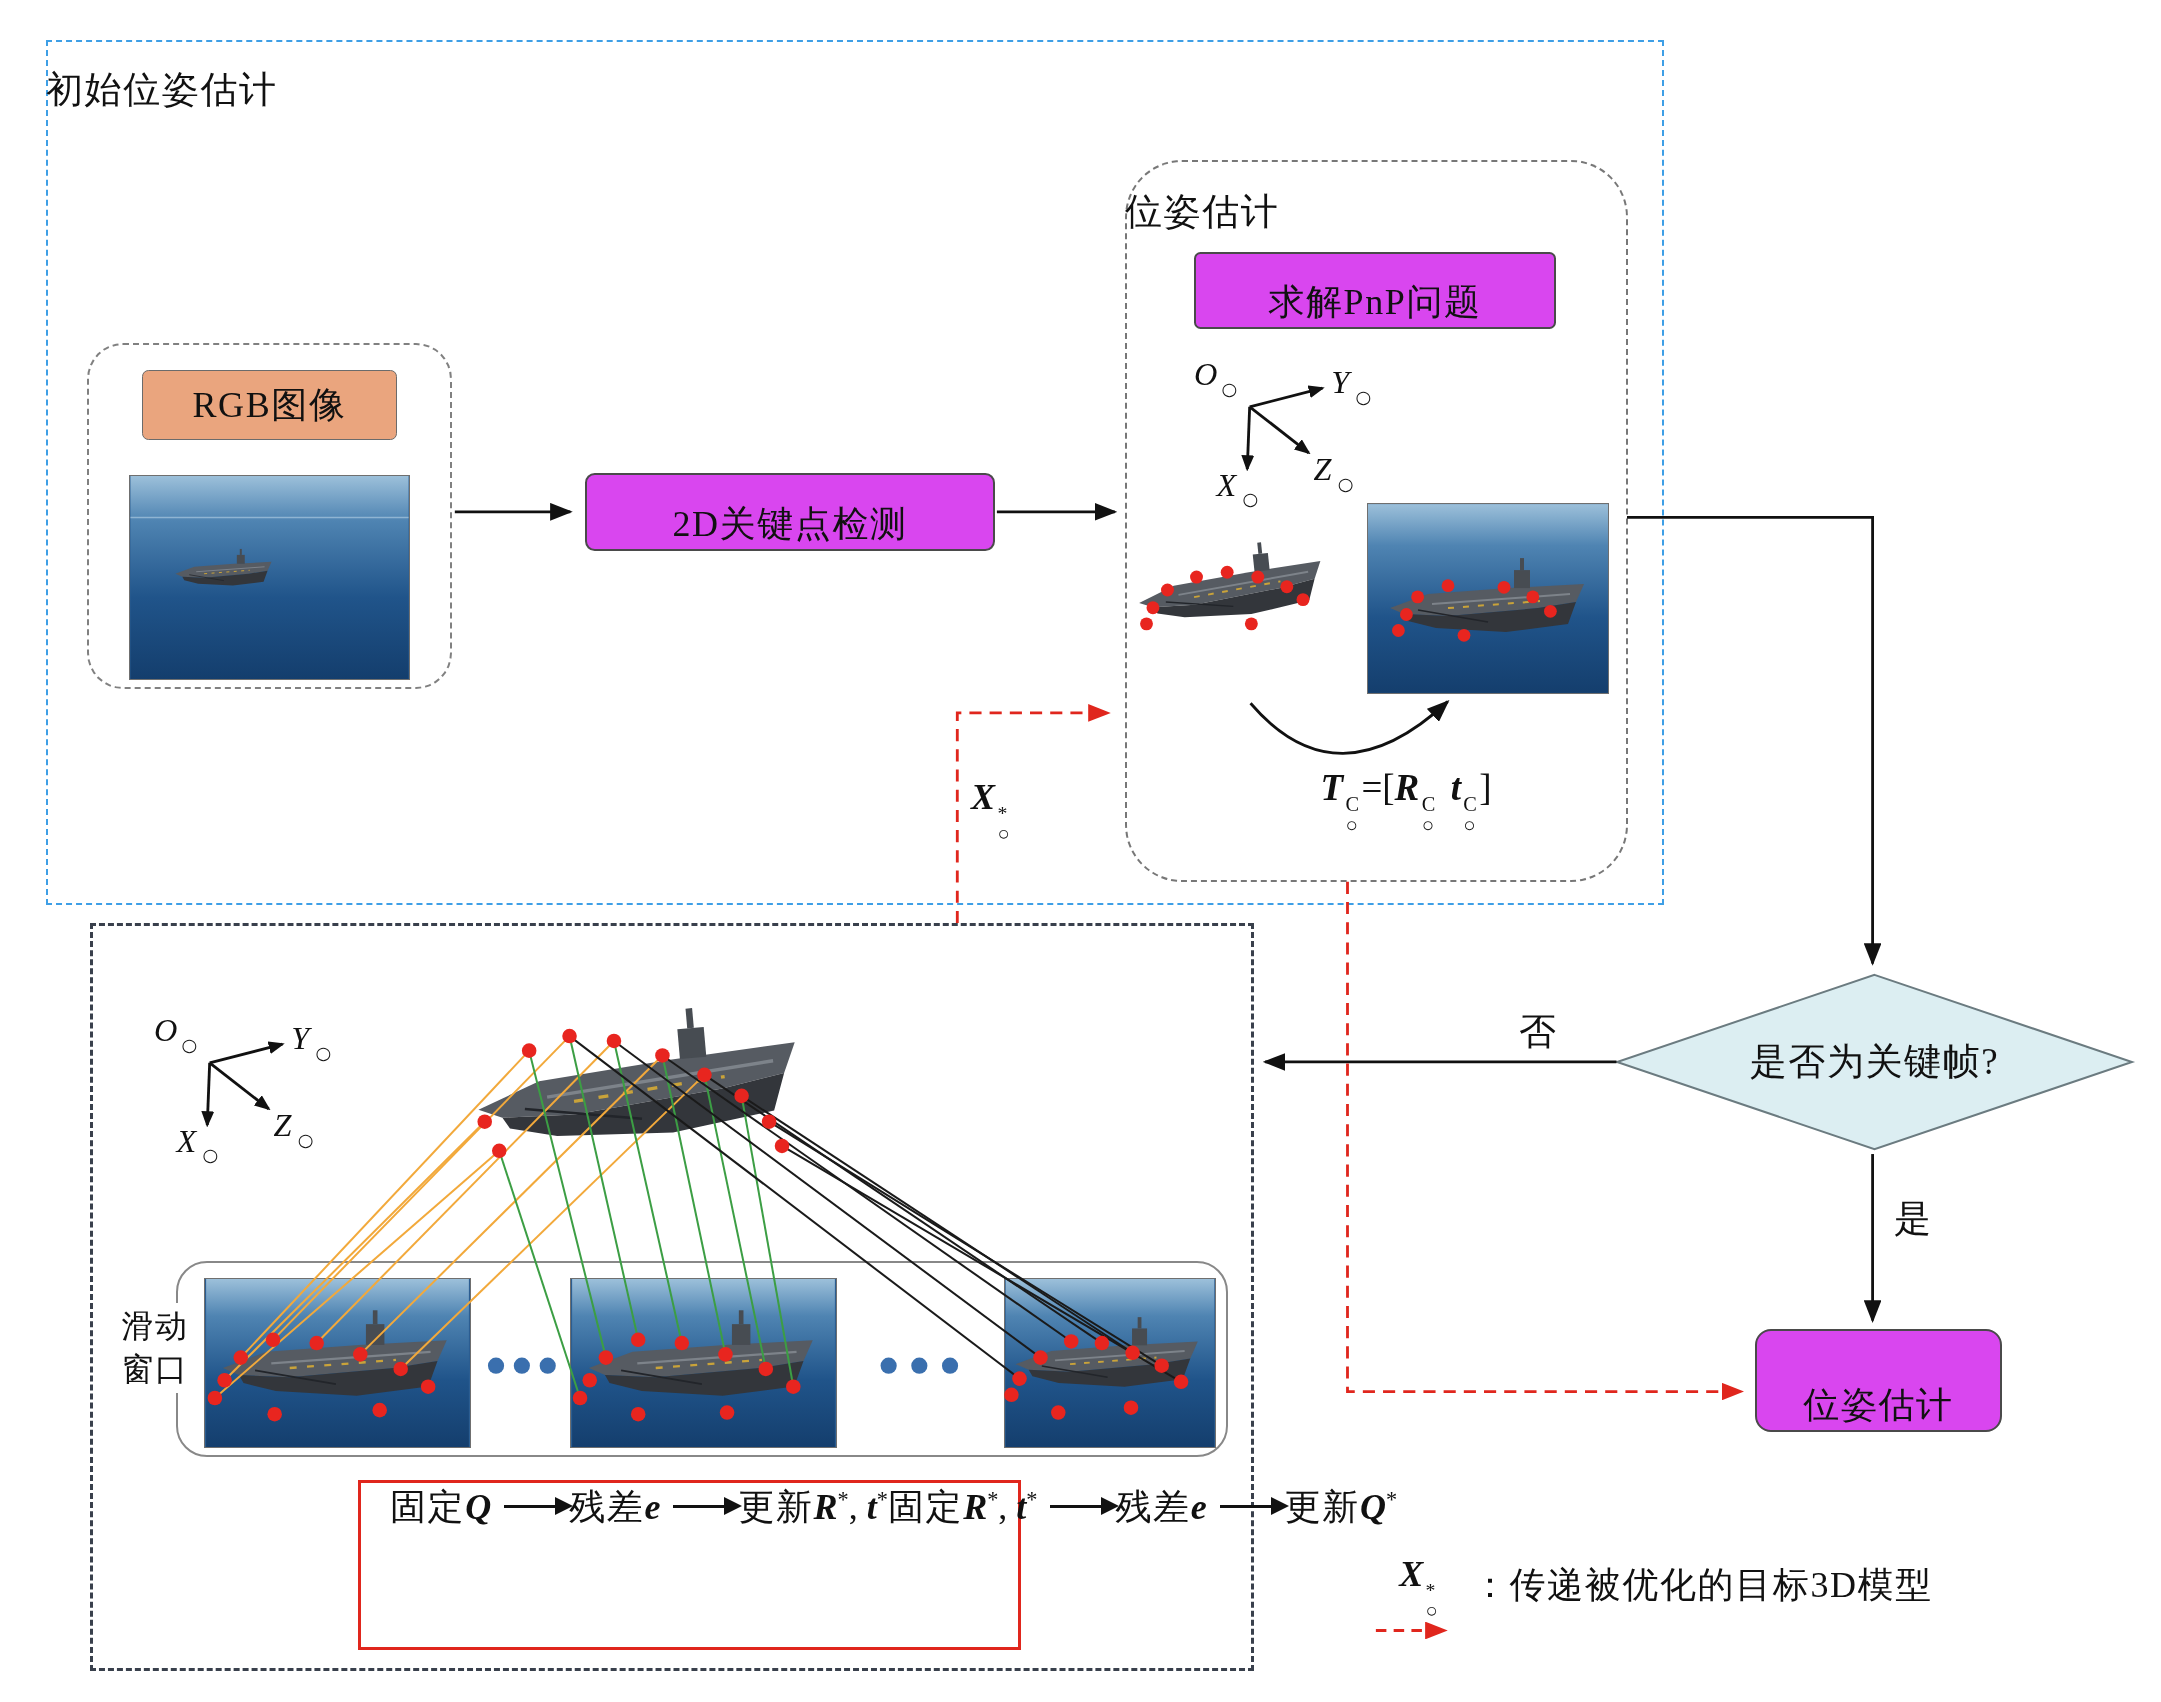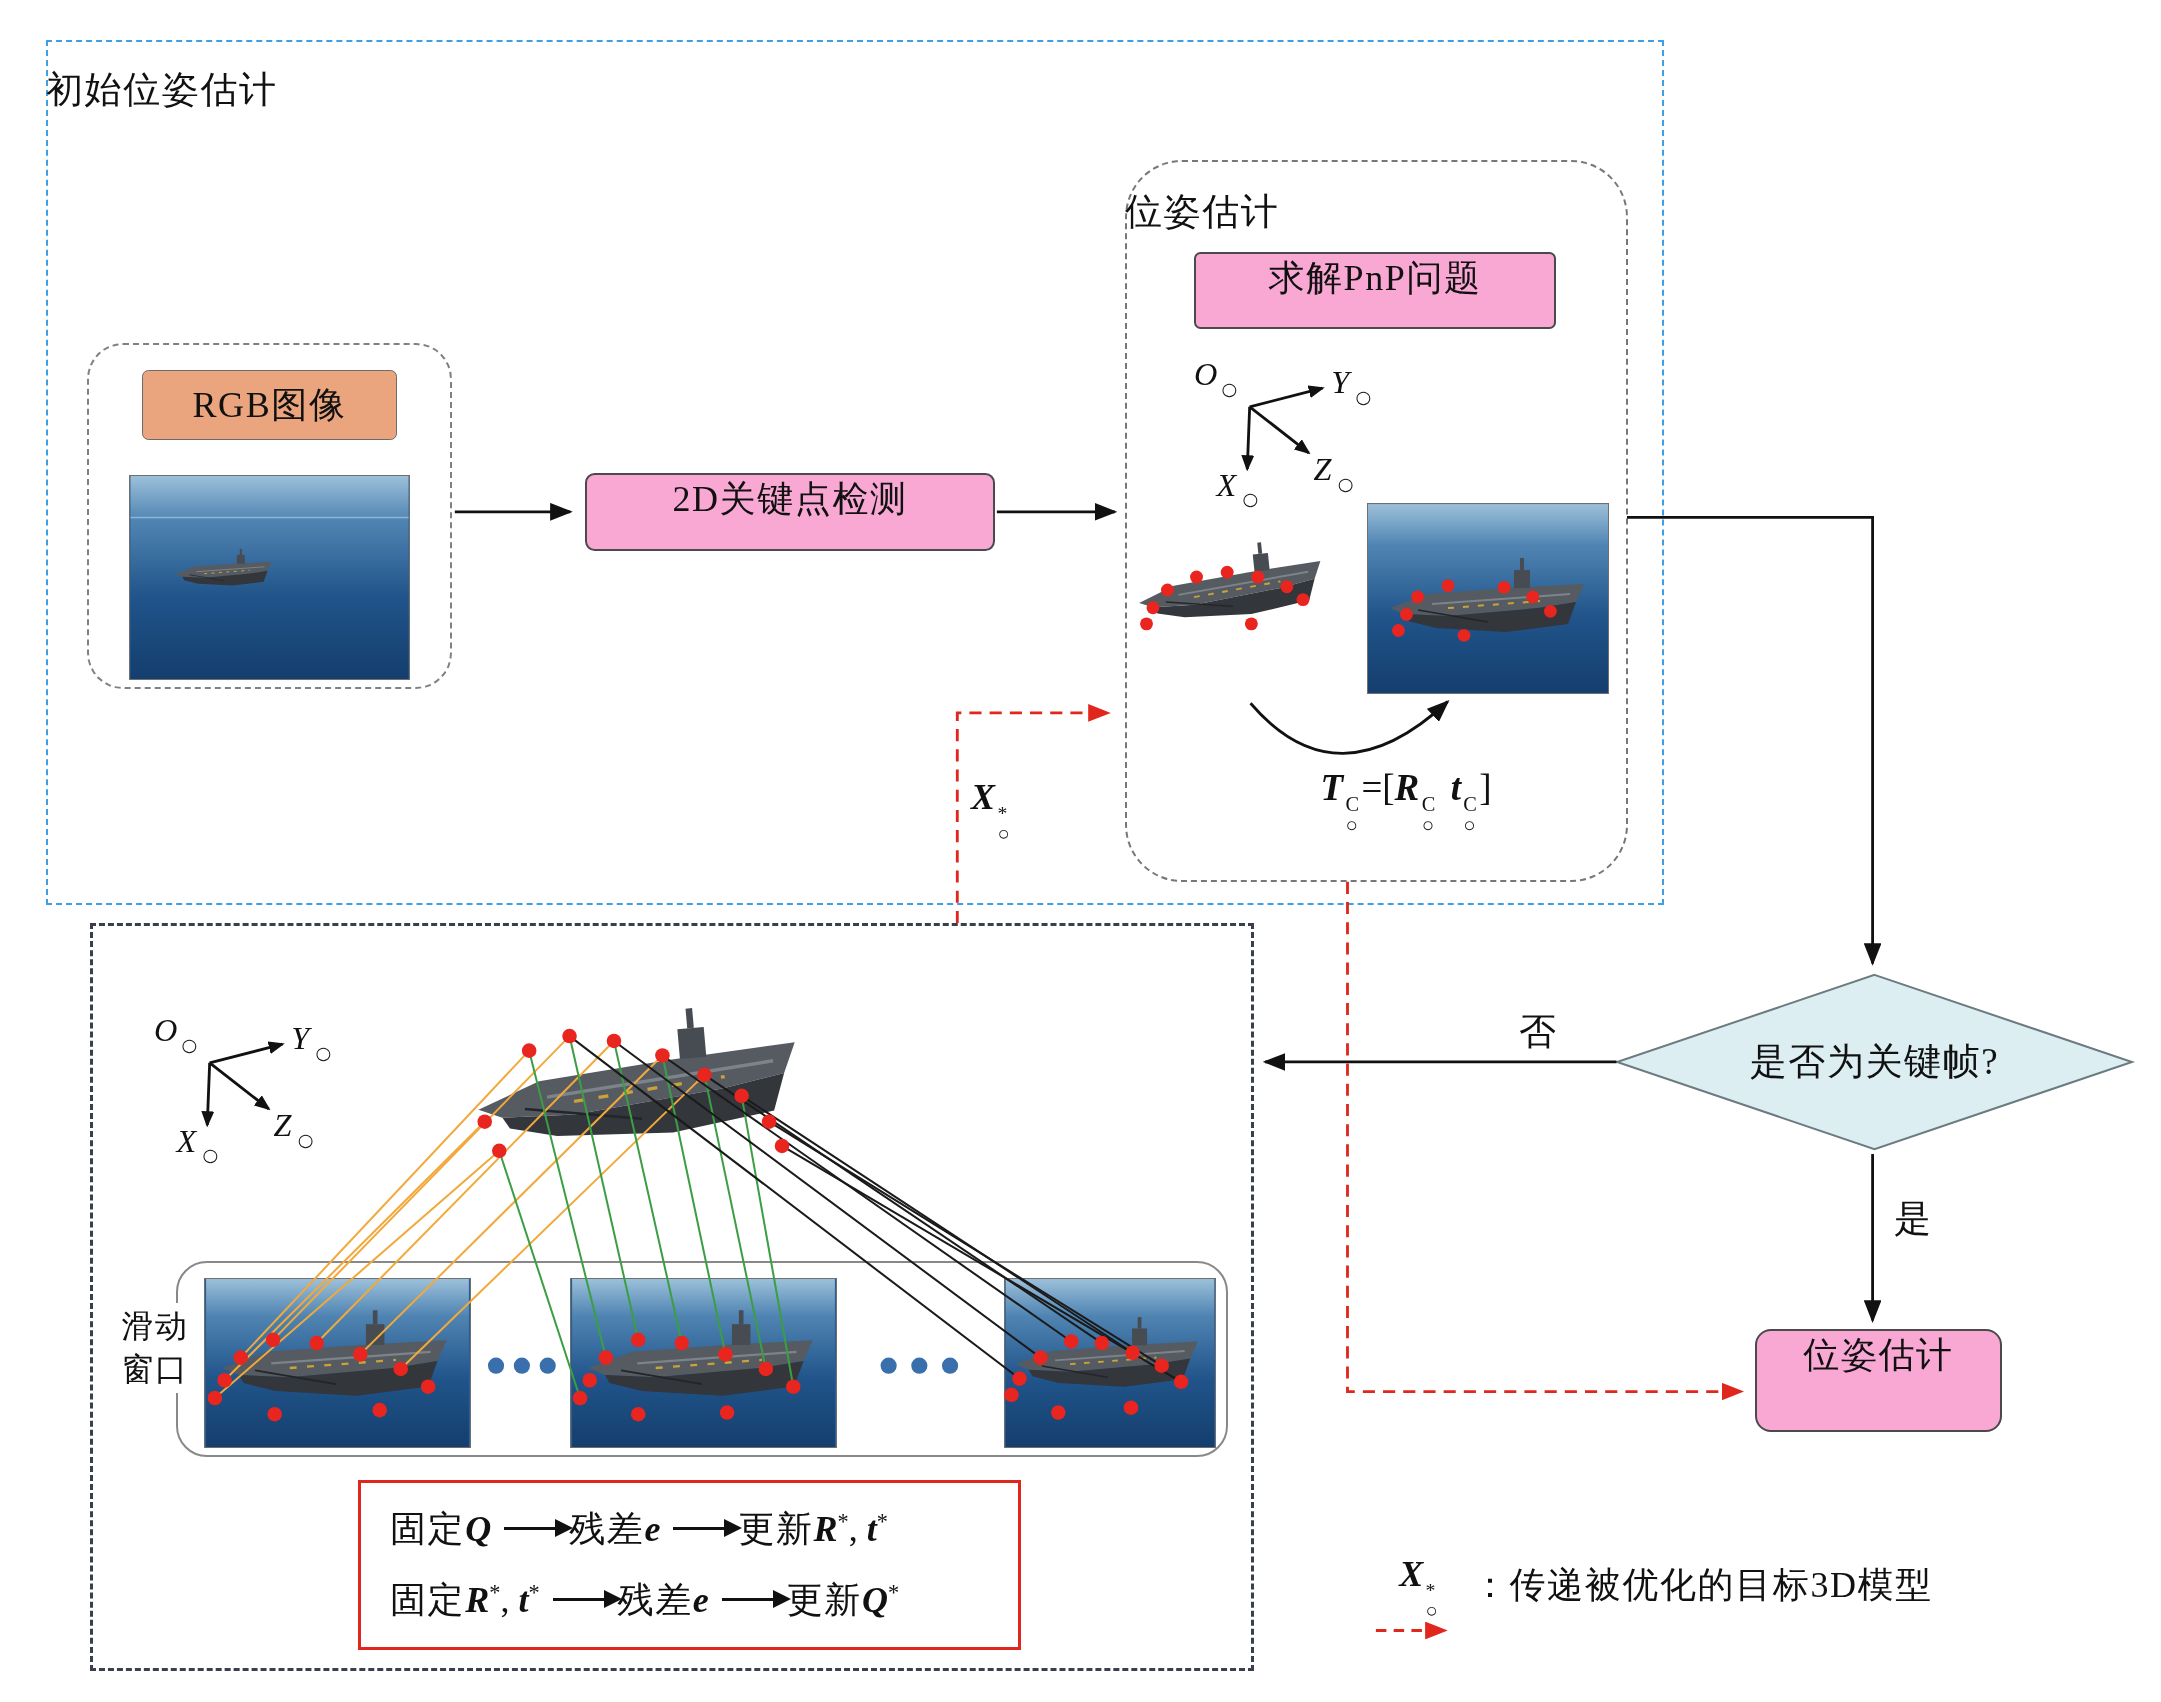--- a/index.html
+++ b/index.html
@@ -6,31 +6,31 @@
   html,body{background:#fff}
   body{font-family:"Liberation Serif","DejaVu Serif",serif;color:#111}
   #canvas{position:relative;width:2161px;height:1703px;background:#fff;overflow:hidden}
   .abs{position:absolute}
   .cjk{letter-spacing:1.6px}
   .title{font-size:37px;text-align:left}
   .dashed-blue{border:2.4px dashed #3e9fe6}
   .dashed-gray{border:2.4px dashed #808080;border-radius:36px}
   .dashed-gray-big{border:2.4px dashed #777;border-radius:57px}
   .dashed-dark{border:3.2px dashed #39404c}
-  .gray-btn{background:#f9a8d4;border:2.4px solid #4a4a4a;display:flex;align-items:flex-start;justify-content:center;font-size:36px}
+  .gray-btn{background:#d946ef;border:2.4px solid #4a4a4a;display:flex;align-items:flex-end;justify-content:center;font-size:36px}
   .orange-btn{background:#eaa57e;border:1.6px solid #6b6b6b;border-radius:6.5px;display:flex;align-items:center;justify-content:center;font-size:36px}
   .sea-svg{border:1.6px solid #6f6f6f;background:#2b5d91}
   .bi{font-style:italic;font-weight:bold;font-family:"Liberation Serif",serif}
   .rm{font-style:normal}
   .sp{display:inline-block;width:13px}
   .mstack{display:inline-flex;flex-direction:column;align-items:flex-start;line-height:1;font-size:0.55em;vertical-align:-0.55em;font-style:normal;font-weight:normal;margin:0 2.4px}
   .mstack span{display:block}
   .formula{white-space:nowrap}
   .xstar{font-size:36px;white-space:nowrap}
-  .eqbox{background:#fff;border:3.2px solid #e0261d;display:flex;flex-direction:column;justify-content:space-evenly;padding-left:29px}
+  .eqbox{background:#fff;border:3.2px solid #e0261d;display:flex;flex-direction:row;justify-content:space-evenly;padding-left:29px}
   .eqline{font-size:36px;white-space:nowrap}
   .harrow{display:inline-block;position:relative;width:52px;height:3.2px;background:#111;margin:0 13px 8px 13px;vertical-align:middle}
   .harrow::after{content:"";position:absolute;right:-17px;top:-8px;border-left:18px solid #111;border-top:9.7px solid transparent;border-bottom:9.7px solid transparent}
   .supstar{font-size:0.62em;vertical-align:0.55em}
   .winlabel{font-size:32px;line-height:1.35;background:#fff;text-align:center;z-index:6;padding:1.6px 0}
   .ax{font-family:"Liberation Serif",serif;font-style:italic;font-size:40px;fill:#111}
   .axs{font-family:"DejaVu Sans",sans-serif;font-size:22px;fill:#111}
   .center-text{display:flex;align-items:center;justify-content:center}
   #overlay{position:absolute;left:0;top:0;z-index:50;pointer-events:none}
   .legend{display:flex;align-items:flex-start}

